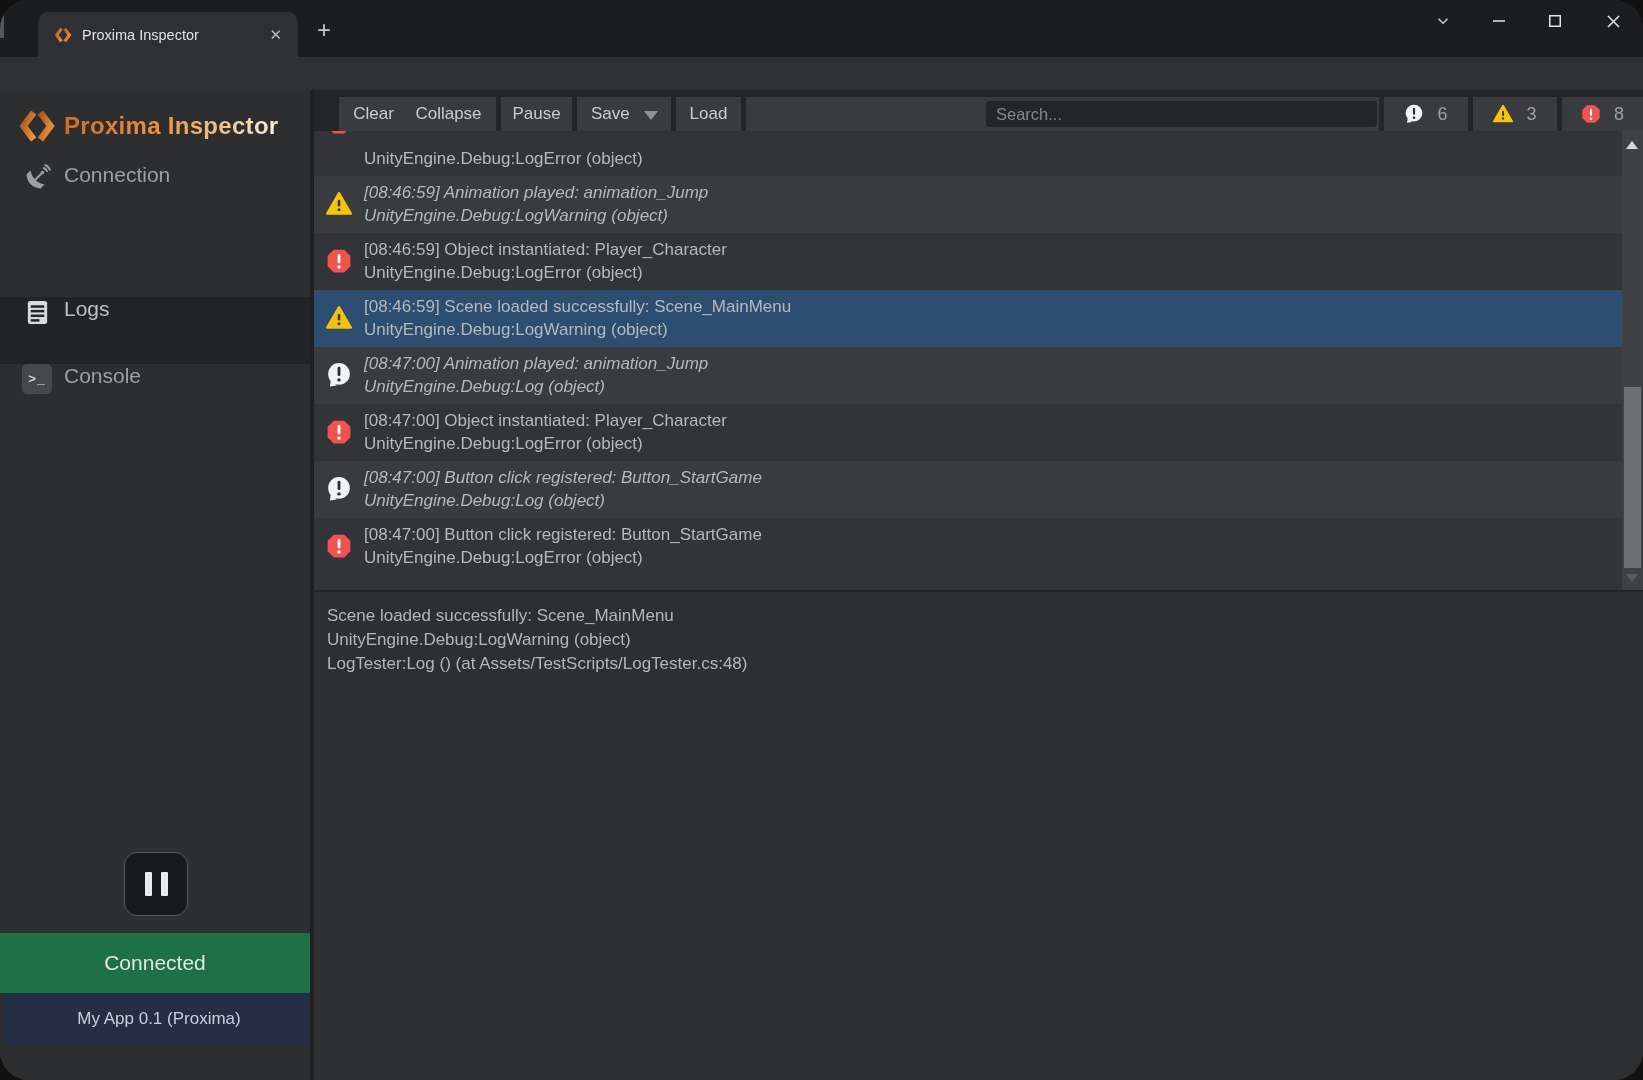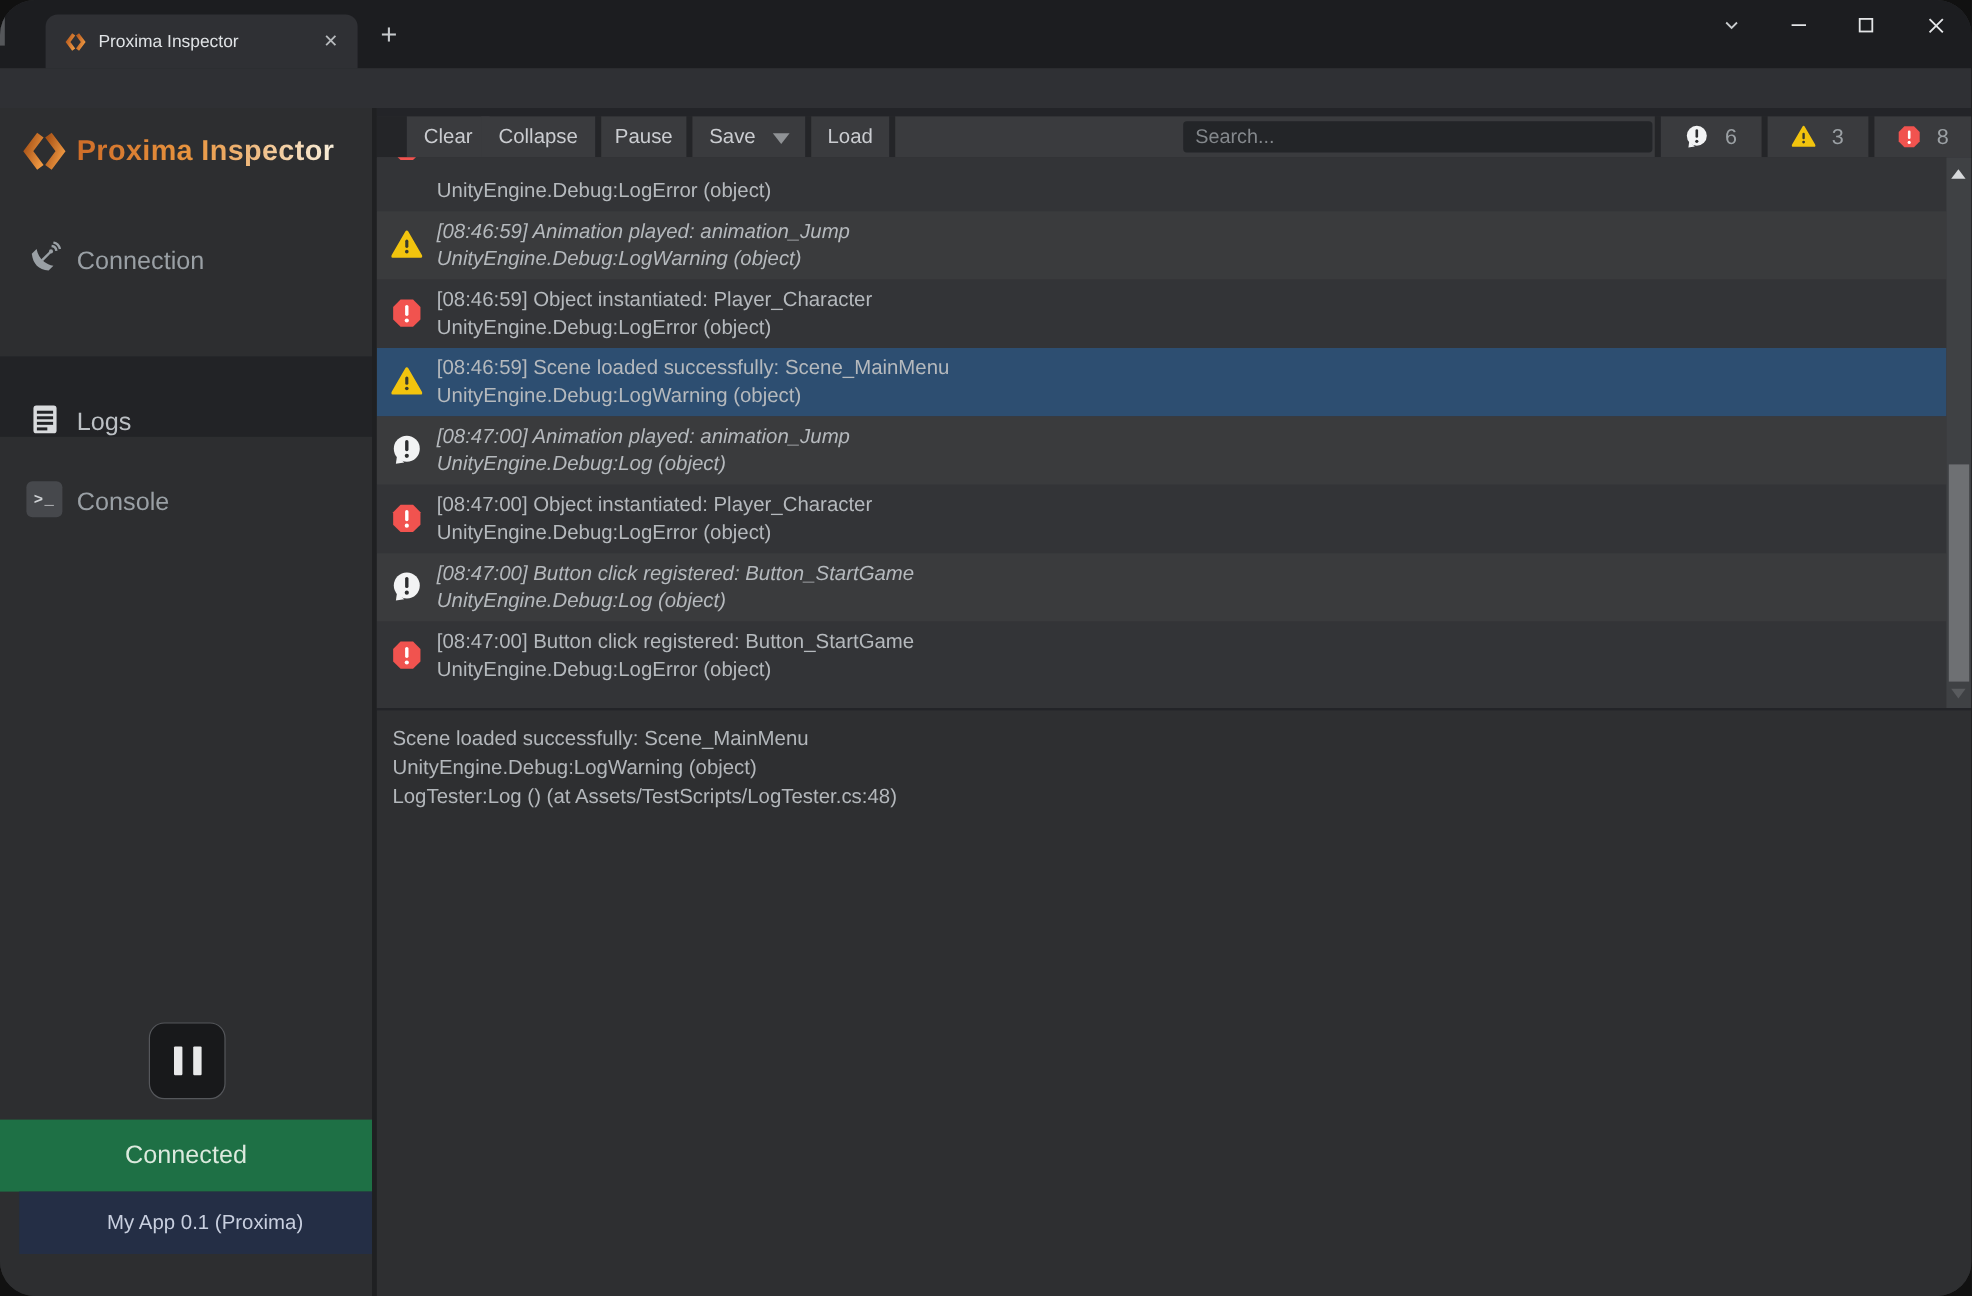--- a/index.html
+++ b/index.html
@@ -36,34 +36,34 @@
   #avatar{position:absolute;left:1563px;top:59px;width:28px;height:28px;border-radius:50%;
           background:#26272b;display:flex;align-items:center;justify-content:center;}
 
   
   #sidebar{position:absolute;left:0;top:90px;width:310px;height:990px;background:#2d2e30;}
   #logo{position:absolute;left:18px;top:14px;height:44px;display:flex;align-items:center;}
   #logo svg{width:38px;height:38px;margin-right:8px;}
   #logo .lt{font-size:24px;font-weight:bold;letter-spacing:.3px;
     background:linear-gradient(90deg,#cf6d28,#e9953f 45%,#f8efdc);
     -webkit-background-clip:text;background-clip:text;color:transparent;}
-  .navitem{position:absolute;left:0;width:310px;height:67px;display:flex;align-items:flex-end;}
+  .navitem{position:absolute;left:0;width:310px;height:67px;display:flex;align-items:flex-start;}
   .navitem .nic{width:30px;height:30px;margin:0 0 0 22px;display:flex;align-items:center;justify-content:center;}
   .navitem .nlb{margin-left:12px;font-size:21px;color:#9aa0a5;}
   .navitem.active{background:#222326;}
   .navitem.active .nlb{color:#bcc0c4;}
   #console-glyph{width:30px;height:30px;background:#46484c;border-radius:5px;color:#cfd2d5;
      font-family:"Liberation Mono",monospace;font-size:13px;font-weight:bold;
      display:flex;align-items:center;justify-content:center;letter-spacing:1px;}
   #pausebtn{position:absolute;left:124px;top:762px;width:64px;height:64px;background:#18191b;
      border:1.5px solid #55575b;border-radius:13px;display:flex;align-items:center;justify-content:center;gap:9px;}
   #pausebtn i{display:block;width:7px;height:24px;background:#e8e9ea;border-radius:1px;}
   #connectedbar{position:absolute;left:0;top:843px;width:310px;height:60px;background:var(--c-connected,#1e7045);
      color:#dcead f;color:#dceade;text-align:center;line-height:60px;font-size:21px;}
-  #appbar{position:absolute;left:16px;top:903px;width:310px;height:52px;background:var(--c-appbar,#242e45);
+  #appbar{position:absolute;left:4px;top:903px;width:310px;height:52px;background:var(--c-appbar,#242e45);
      color:#c8cfdf;text-align:center;line-height:52px;font-size:17px;}
   #sfooter{position:absolute;left:0;top:955px;width:310px;height:35px;}
   .fcell{position:absolute;top:0;height:35px;background:#202124;color:#d3d6d9;
      text-align:center;line-height:35px;font-size:17px;}
 
   
   #main{position:absolute;left:310px;top:90px;width:1333px;height:990px;background:#2e2f31;
         border-left:4px solid #1f2022;}
   #topstrip{position:absolute;left:0;top:0;width:1329px;height:7px;background:#232428;}
   #apptoolbar{position:absolute;left:0;top:7px;width:1329px;height:34px;background:#242528;}

